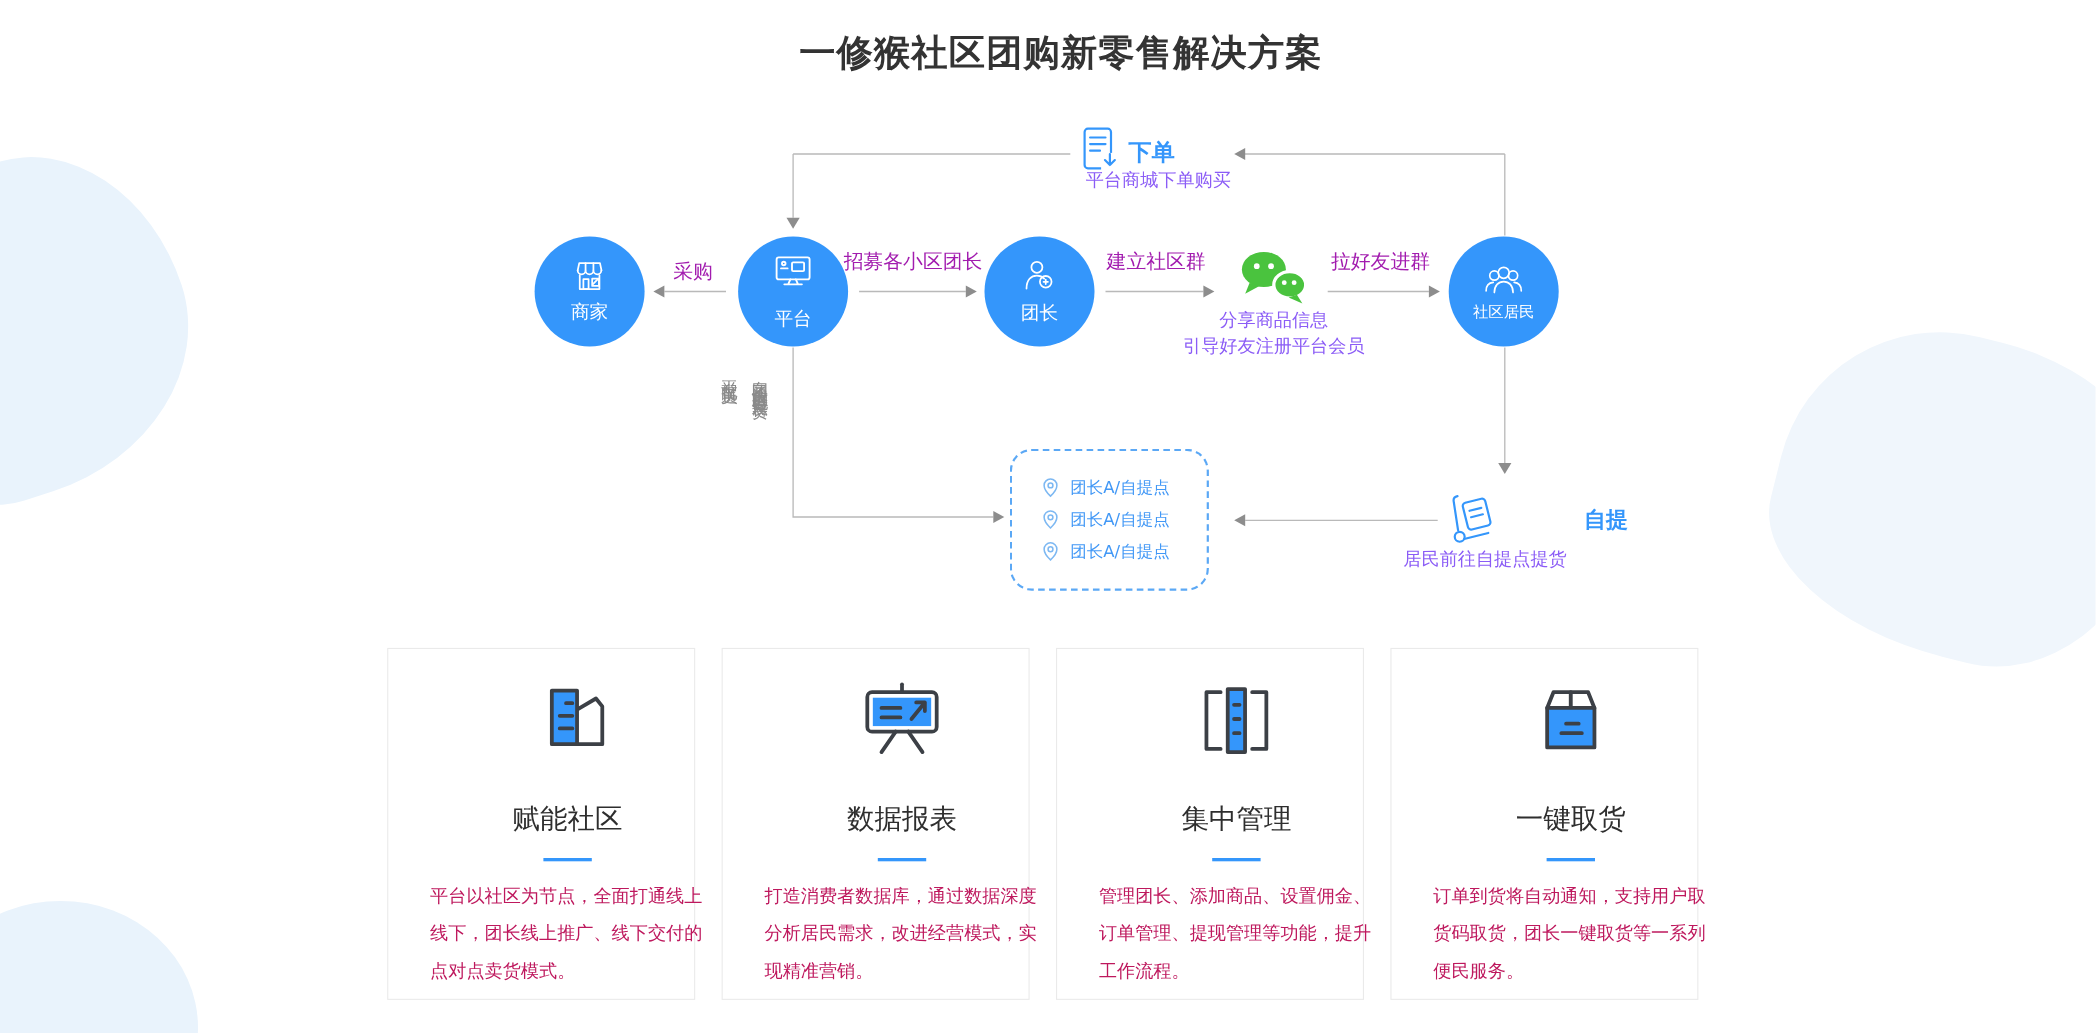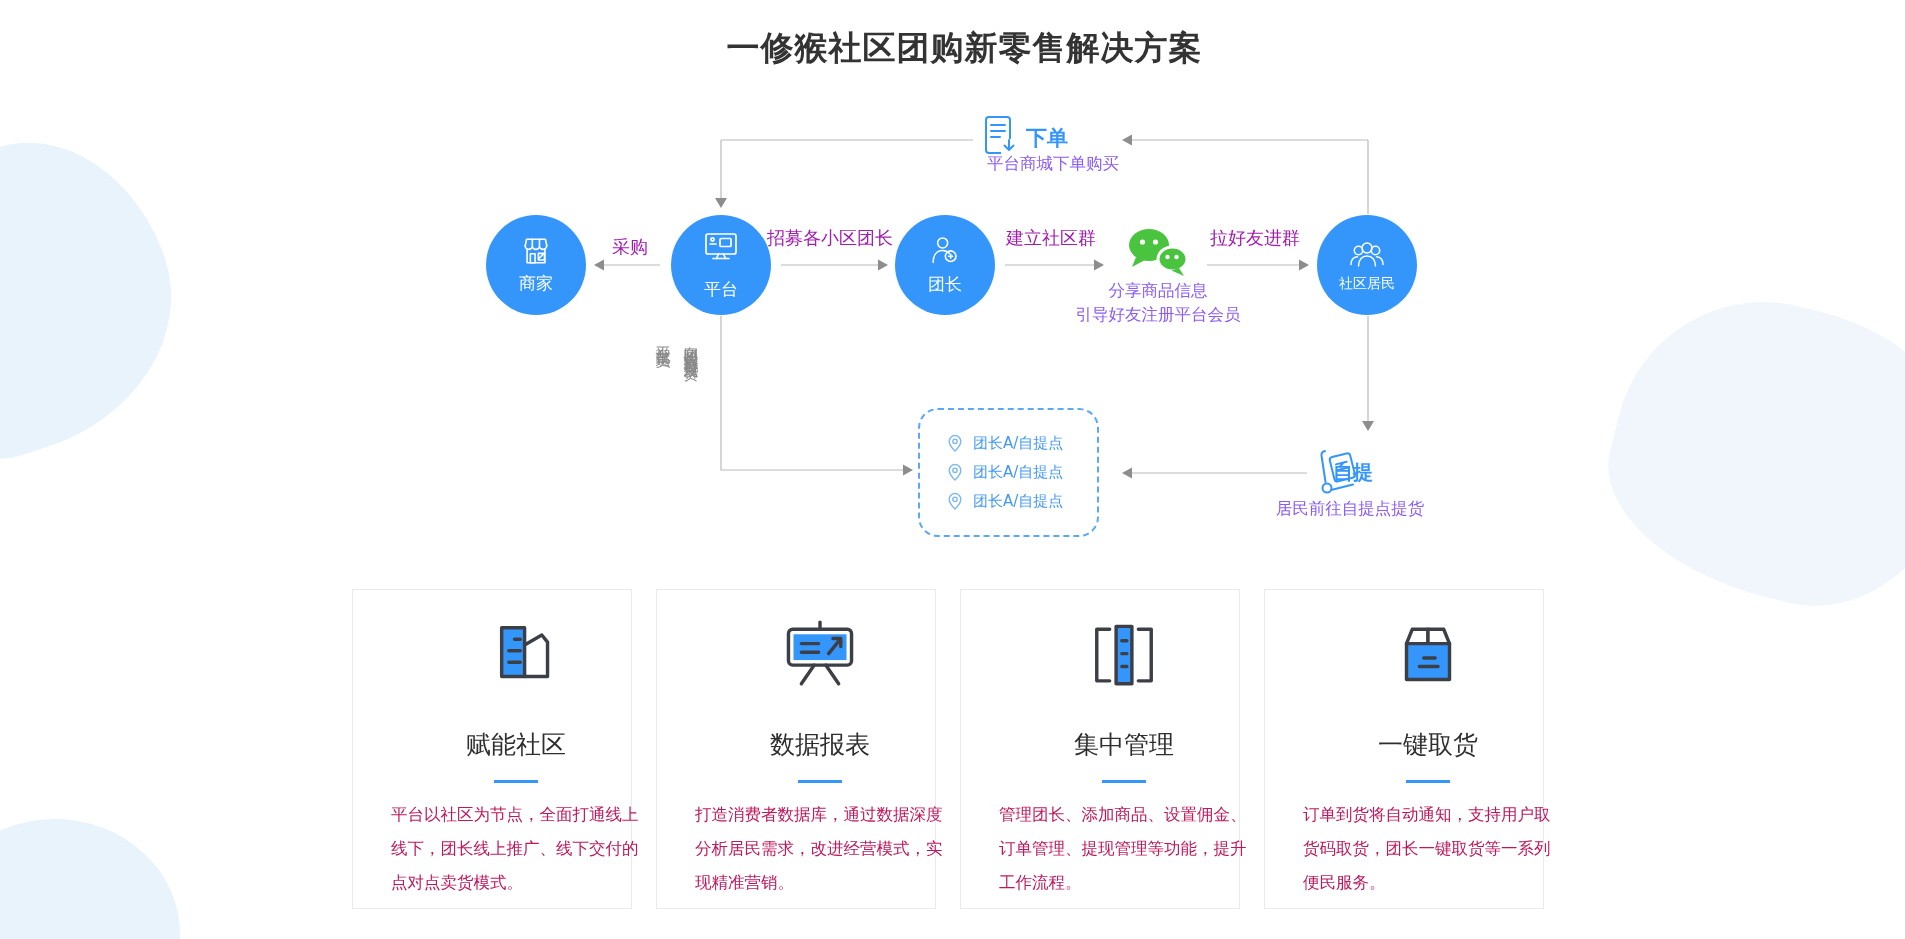--- a/index.html
+++ b/index.html
@@ -226,21 +226,21 @@
     <g fill="none" stroke="#3496fb" stroke-width="2" stroke-linecap="round" stroke-linejoin="round">
       <g transform="rotate(-14 26 22)">
         <rect x="16" y="9" width="21" height="25" rx="3"></rect>
         <path d="M21,17 h11 M21,23 h11"></path>
       </g>
       <path d="M9,5 c-2.5,0.5 -3.8,2.2 -3.5,4.5 L9.5,36"></path>
       <circle cx="11" cy="42" r="4.5"></circle>
       <path d="M15,44 L37,38.5"></path>
     </g>
   </svg>
-  <div class="blue-action" style="left:1333px;top:459px;font-size:20px;">自提</div>
+  <div class="blue-action" style="left:1440px;top:459px;font-size:20px;">自提</div>
   <div class="caption" style="left:1350px;top:498px;">居民前往自提点提货</div>
 
 </div>
 
 <div class="cards">
 
   <div class="card">
     <div class="card-icon">
       <svg width="86" height="75" viewBox="0 0 60 52">
         <g stroke="#3c4046" stroke-width="2.4" stroke-linecap="round" stroke-linejoin="round">

